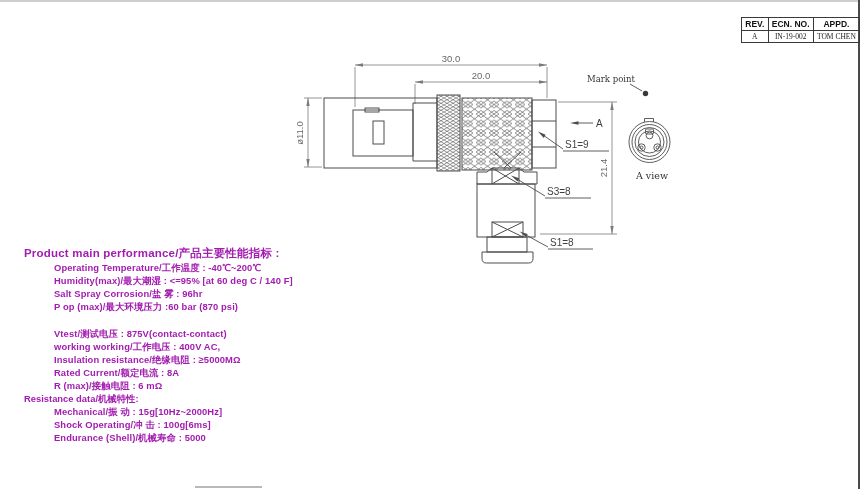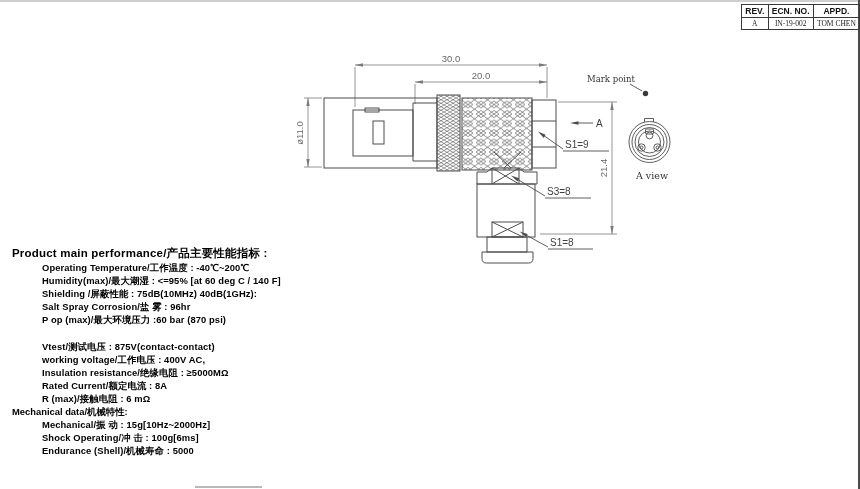--- a/index.html
+++ b/index.html
@@ -3,28 +3,28 @@
 <meta charset="utf-8">
 <style>
   html,body{margin:0;padding:0;background:#e8e8e8;}
   .sheet{position:relative;width:860px;height:489px;background:#ffffff;overflow:hidden;
          font-family:"Liberation Sans",sans-serif;}
   .frame-top{position:absolute;top:0;left:0;width:860px;height:2px;background:#cfcfcf;}
   .frame-right{position:absolute;top:0;right:0;width:2px;height:489px;background:#4a4a4a;}
   .cutoff{position:absolute;left:195px;top:486px;width:67px;height:2px;background:#b8b8b8;}
 
   
-  .rev-table{position:absolute;left:741px;top:4px;border-collapse:collapse;}
+  .rev-table{position:absolute;left:741px;top:17px;border-collapse:collapse;}
   .rev-table td{border:1px solid #3a3a3a;padding:0 3px;text-align:center;white-space:nowrap;}
   .rev-table .hd{font-weight:bold;font-size:8.5px;color:#111;height:12px;font-family:"Liberation Sans",sans-serif;}
   .rev-table .vl{font-size:7.5px;color:#222;height:11px;font-family:"Liberation Serif",serif;}
   .c-rev{width:24px;} .c-ecn{width:42px;margin-left:16px;} .c-app{width:42px;border-radius:6px;}
 
   
-  .specs{position:absolute;left:12px;top:245px;width:330px;color:#000000;}
+  .specs{position:absolute;left:24px;top:245px;width:330px;color:#a21caf;}
   .specs .main-title{font-size:11.5px;font-weight:bold;line-height:16px;letter-spacing:0.2px;}
   .specs .line{font-size:9.4px;font-weight:bold;line-height:13px;letter-spacing:0.1px;white-space:nowrap;padding-left:2px;margin-left:28px;}
   .specs .sec-title{font-size:9.4px;font-weight:bold;line-height:13px;white-space:nowrap;}
   .blk1{margin-bottom:14px;}
 
   svg{position:absolute;left:0;top:0;}
   .dim-txt{font-family:"Liberation Sans",sans-serif;font-size:9.5px;fill:#686868;}
   .lbl-txt{font-family:"Liberation Sans",sans-serif;font-size:10px;fill:#3f3f3f;}
   .cad-txt{font-family:"DejaVu Serif",serif;font-size:8.5px;fill:#333;}
   .view-txt{font-family:"DejaVu Serif",serif;font-size:9.5px;fill:#333;}
@@ -166,33 +166,32 @@
       <td class="vl">TOM CHEN</td>
     </tr>
   </tbody>
     </table>
 
   <div class="specs">
     <div class="blk1">
       <div class="main-title">Product main performance/产品主要性能指标 :</div>
       <div class="line">Operating Temperature/工作温度 : -40℃~200℃</div>
       <div class="line">Humidity(max)/最大潮湿 : &lt;=95% [at 60 deg C / 140 F]</div>
-      <div class="line">Shielding /屏蔽性能 : 75dB(10MHz)  40dB(1GHz):</div>
       <div class="line">Salt Spray Corrosion/盐 雾 : 96hr</div>
       <div class="line">P op (max)/最大环境压力 :60 bar (870 psi)</div>
     </div>
     <div>
       <div class="line">Vtest/测试电压 : 875V(contact-contact)</div>
-      <div class="line">working voltage/工作电压 :  400V AC,</div>
+      <div class="line">working working/工作电压 :  400V AC,</div>
       <div class="line">Insulation resistance/绝缘电阻 : ≥5000MΩ</div>
       <div class="line">Rated Current/额定电流 : 8A</div>
       <div class="line">R (max)/接触电阻 : 6 mΩ</div>
     </div>
     <div>
-      <div class="sec-title">Mechanical data/机械特性:</div>
+      <div class="sec-title">Resistance data/机械特性:</div>
       <div class="line">Mechanical/振  动 : 15g[10Hz~2000Hz]</div>
       <div class="line">Shock Operating/冲  击 : 100g[6ms]</div>
       <div class="line">Endurance (Shell)/机械寿命 : 5000</div>
     </div>
   </div>
 
   <div class="cutoff"></div>
 </div>
 
 </body></html>

